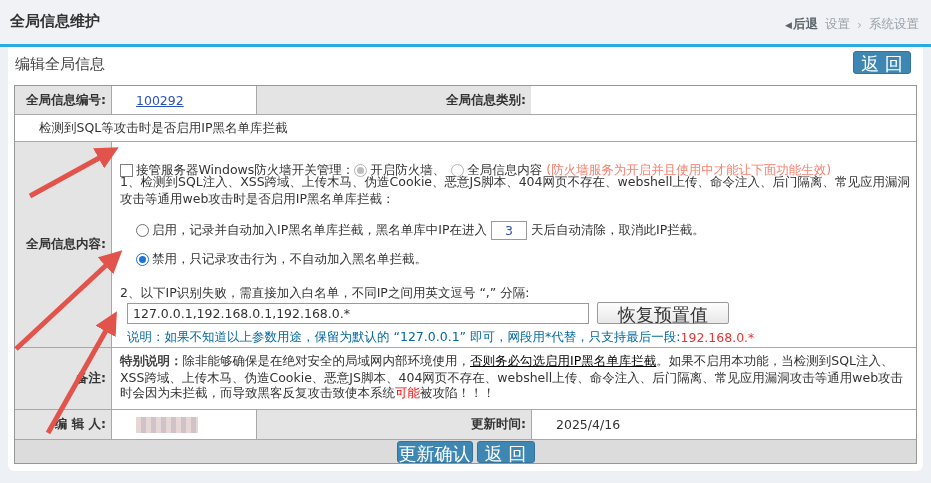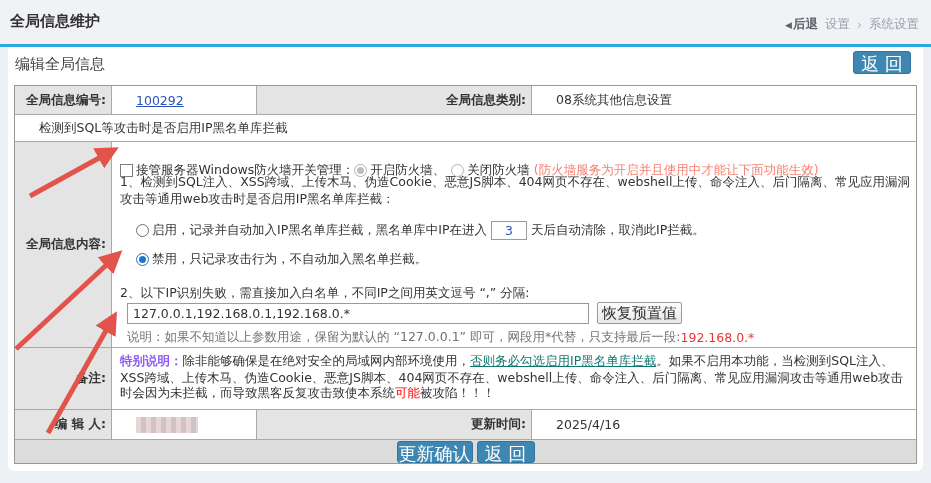--- a/index.html
+++ b/index.html
@@ -47,22 +47,22 @@
   .radio { width:13px; height:13px; border-radius:50%; background:#fff; margin-right:3px; flex:none; position:relative; cursor:pointer; }
   .radio.dis { border:1px solid #b3b3b3; }
   .radio.dis.on::after { content:""; position:absolute; left:2px; top:2px; width:7px; height:7px; border-radius:50%; background:#bdbdbd; }
   .radio.en { border:1px solid #6f6f6f; }
   .radio.sel { border:1px solid #1b76d2; }
   .radio.sel::after { content:""; position:absolute; left:2px; top:2px; width:7px; height:7px; border-radius:50%; background:#1b76d2; }
   .soft-red { margin-left:4px; }
   .para { position:absolute; line-height:17px; white-space:normal; }
   .days-input { width:36px; height:19px; border:1px solid #9a9a9a; text-align:center; color:#2a52be; font-size:12.5px; margin:0 4px; font-family:"DejaVu Sans", sans-serif; }
   .ip-input { width:462px; height:21px; border:1px solid #9a9a9a; padding:0 5px; font-size:12.5px; color:#333; font-family:"DejaVu Sans", sans-serif; }
-  .restore-btn { margin-left:8px; height:22px; padding:0 4px; background:linear-gradient(#fdfdfd,#e8e8e8); border:1px solid #9a9a9a; border-radius:2px; font-size:15px; color:#333; cursor:pointer; font-family:Liberation Sans, sans-serif; }
-  .gray-note { color:#737373; }
+  .restore-btn { margin-left:8px; height:22px; padding:0 20px; background:linear-gradient(#fdfdfd,#e8e8e8); border:1px solid #9a9a9a; border-radius:2px; font-size:18px; color:#333; cursor:pointer; font-family:Liberation Sans, sans-serif; }
+  .gray-note { color:#0369a1; }
   
   .remark-cell { display:block; background:#fff; padding:5px 8px; line-height:15.5px; font-size:12.5px; }
   .red-b { color:#f00; font-weight:bold; }
   .red-u { color:#f00; text-decoration:underline; }
   .red { color:#f00; }
   .mosaic { width:62px; height:16px; background:
       repeating-linear-gradient(90deg,#e6d6d6 0 5px,#cfc3c8 5px 10px),
       repeating-linear-gradient(0deg,rgba(235,222,222,.55) 0 4px,rgba(198,188,194,.55) 4px 8px);
     filter:blur(.6px); }
   
@@ -94,38 +94,37 @@
   <button class="btn btn-top-back">返 回</button>
 
   <div class="table">
 
     <div class="row r1">
       <div class="cell lbl c1">全局信息编号:</div>
       <div class="cell val c2">
           <a class="id-link">100292</a>
         </div>
       <div class="cell lbl c3">全局信息类别:</div>
-      <div class="cell val c4">08系统其他信息设置</div>
     </div>
 
     <div class="row r2">
       <div class="cell val c4">检测到SQL等攻击时是否启用IP黑名单库拦截</div>
     </div>
 
     <div class="row r3">
       <div class="cell lbl c1">全局信息内容:</div>
       <div class="cell c4 content-cell">
 
         <div class="cline" style="left:8px; top:20px;">
           <span class="checkbox"></span>
           <span>接管服务器Windows防火墙开关管理：</span>
           <span class="radio dis on"></span>
           <span>开启防火墙、</span>
           <span class="radio dis" style="margin-left:6px;"></span>
-          <span>关闭防火墙</span>
+          <span>全局信息内容</span>
           <span class="soft-red" style="color: rgb(248, 128, 112);">(防火墙服务为开启并且使用中才能让下面功能生效)</span>
         </div>
 
         <div class="para" style="left:8px; top:31px; width:792px;">1、检测到SQL注入、XSS跨域、上传木马、伪造Cookie、恶意JS脚本、404网页不存在、webshell上传、命令注入、后门隔离、常见应用漏洞攻击等通用web攻击时是否启用IP黑名单库拦截：</div>
 
         <div class="cline" style="left:24px; top:79px;">
           <span class="radio en"></span>
           <span>启用，记录并自动加入IP黑名单库拦截，黑名单库中IP在进入</span>
           <input class="days-input" value="3" style="">
           <span>天后自动清除，取消此IP拦截。</span>
@@ -147,21 +146,21 @@
           <span class="gray-note">说明：如果不知道以上参数用途，保留为默认的 “127.0.0.1” 即可，网段用*代替，只支持最后一段: </span>
           <span class="red" style="color: rgb(233, 53, 53);">192.168.0.*</span>
         </div>
 
       </div>
     </div>
 
     <div class="row r4">
       <div class="cell lbl c1">备注:</div>
       <div class="cell c4 remark-cell">
-        <span class="red-b" style="color: #8b5cf6; font-family: Liberation Serif, serif;">特别说明：</span><span>除非能够确保是在绝对安全的局域网内部环境使用，</span><span class="red-u" style="color: #0f766e;">否则务必勾选启用IP黑名单库拦截</span><span>。如果不启用本功能，当检测到SQL注入、XSS跨域、上传木马、伪造Cookie、恶意JS脚本、404网页不存在、webshell上传、命令注入、后门隔离、常见应用漏洞攻击等通用web攻击时会因为未拦截，而导致黑客反复攻击致使本系统</span><span class="red" style="color: rgb(255, 0, 0);">可能</span><span>被攻陷！！！</span>
+        <span class="red-b" style="color: #404040; font-family: Liberation Serif, serif;">特别说明：</span><span>除非能够确保是在绝对安全的局域网内部环境使用，</span><span class="red-u" style="color: #000000;">否则务必勾选启用IP黑名单库拦截</span><span>。如果不启用本功能，当检测到SQL注入、XSS跨域、上传木马、伪造Cookie、恶意JS脚本、404网页不存在、webshell上传、命令注入、后门隔离、常见应用漏洞攻击等通用web攻击时会因为未拦截，而导致黑客反复攻击致使本系统</span><span class="red" style="color: rgb(255, 0, 0);">可能</span><span>被攻陷！！！</span>
       </div>
     </div>
 
     <div class="row r5">
       <div class="cell lbl c1">编 辑 人:</div>
       <div class="cell val c2">
           <span class="mosaic"></span>
         </div>
       <div class="cell lbl c3">更新时间:</div>
       <div class="cell val c4">2025/4/16</div>

